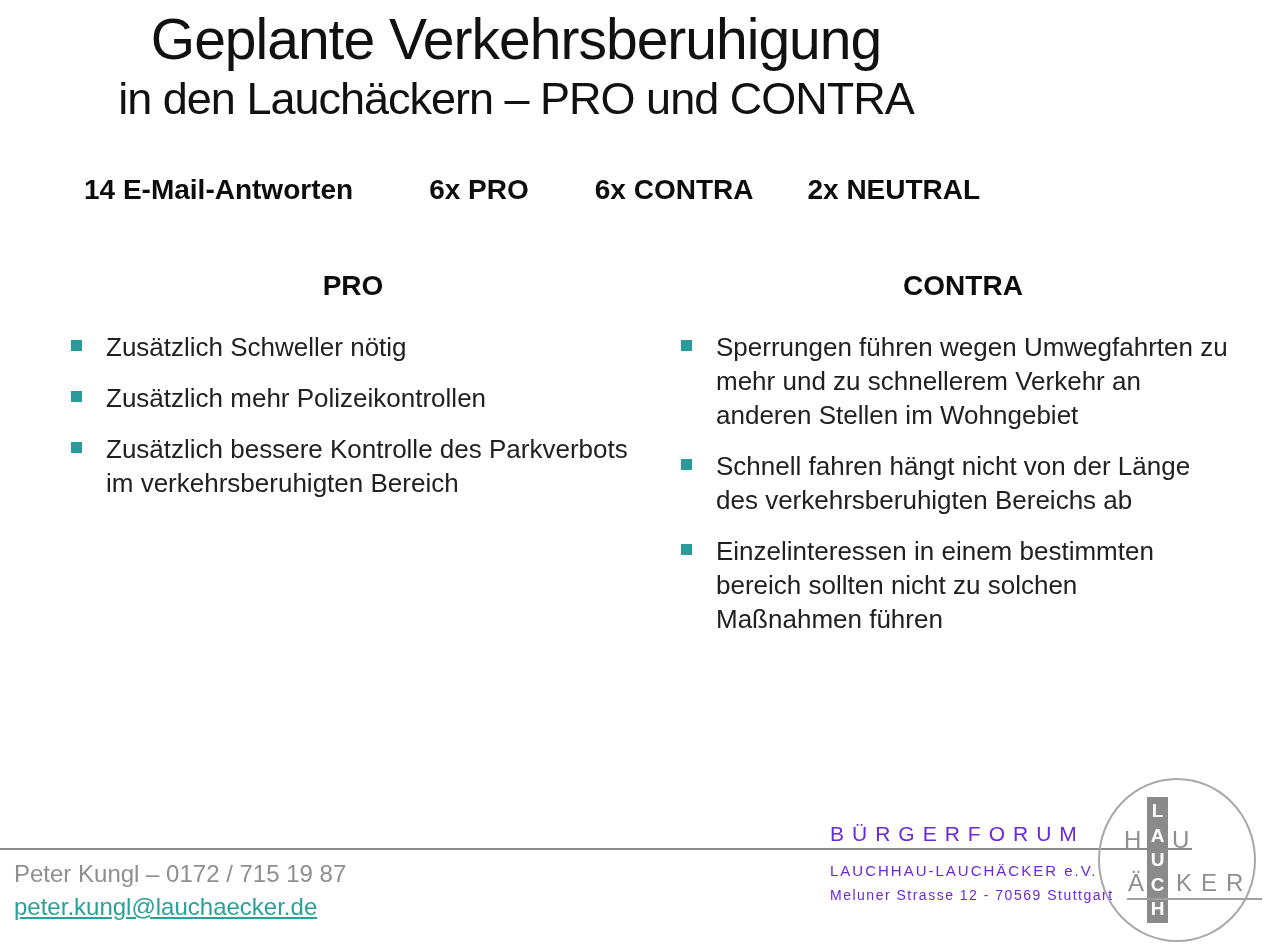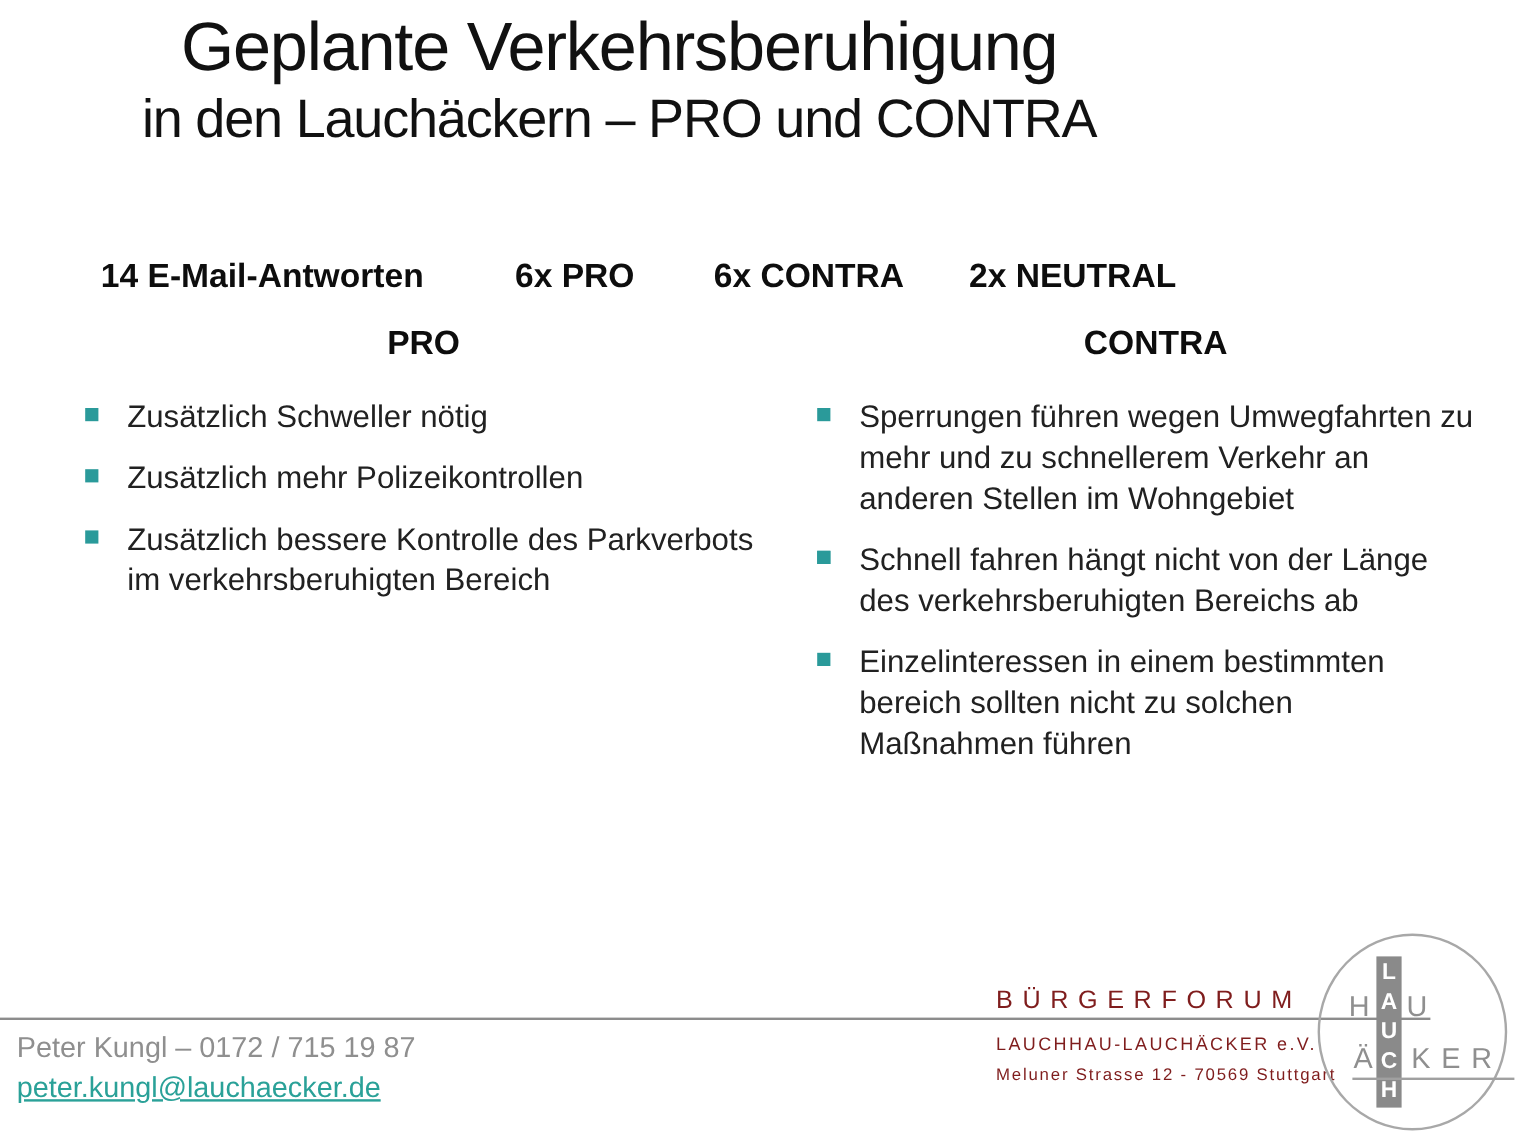--- a/index.html
+++ b/index.html
@@ -41,21 +41,20 @@
   .stats-row {
     position: absolute;
     top: 174px;
     left: 84px;
     display: flex;
     align-items: flex-end;
     font-weight: bold;
     font-size: 28px;
     color: #0d0d0d;
     white-space: nowrap;
-    margin-top: 40px;
   }
   .stats-row .stat:nth-child(1) { margin-right: 76px; }
   .stats-row .stat:nth-child(2) { margin-right: 66px; }
   .stats-row .stat:nth-child(3) { margin-right: 54px; }
 
   
   .col {
     position: absolute;
     top: 270px;
     width: 570px;
@@ -115,21 +114,21 @@
     white-space: nowrap;
   }
   .footer-left a.email-link {
     color: #2aa198;
     text-decoration: underline;
   }
   .footer-right {
     position: absolute;
     left: 830px;
     top: 821px;
-    color: #7f1d1d;
+    color: #6d28d9;
     white-space: nowrap;
   }
   .bfr-title {
     font-size: 21px;
     letter-spacing: 8px;
     line-height: 25px;
   }
   .bfr-assoc {
     margin-top: 16px;
     font-size: 15px;

